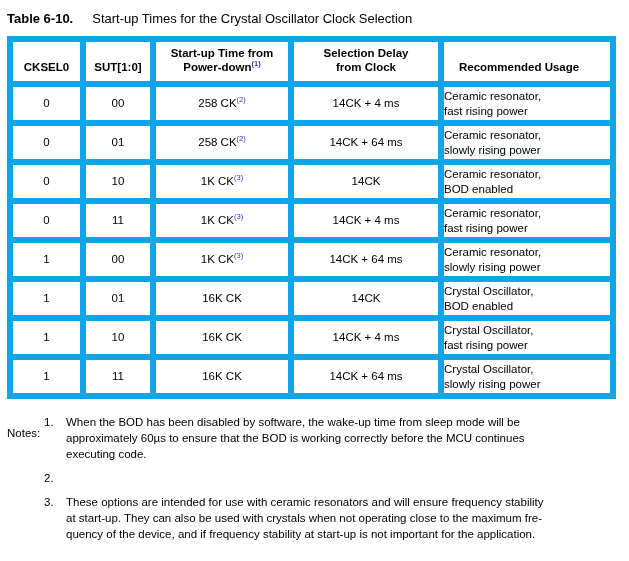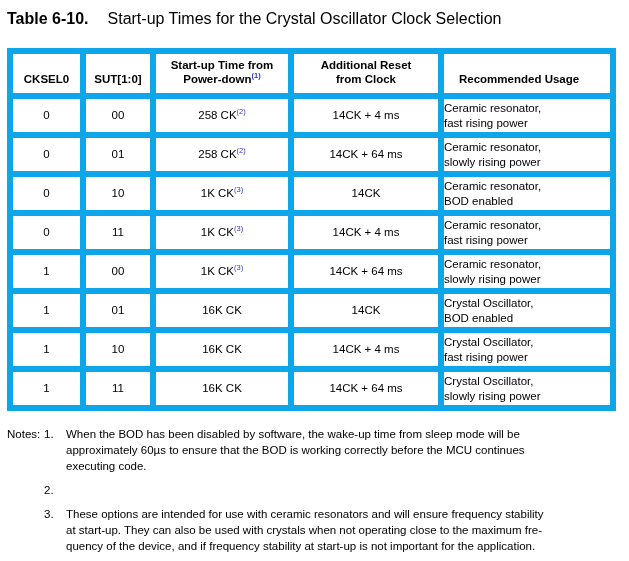--- a/index.html
+++ b/index.html
@@ -7,21 +7,21 @@
   body {
     width: 629px;
     height: 561px;
     font-family: "Liberation Sans", "DejaVu Sans", sans-serif;
     color: #000000;
     overflow: hidden;
   }
   .page { padding: 12px 10px 0 7px; }
 
   
-  .caption { font-size: 16px; line-height: 14px; margin-bottom: 22px; white-space: nowrap; }
+  .caption { font-size: 13px; line-height: 14px; margin-bottom: 10px; white-space: nowrap; }
   .caption .cap-label { font-weight: bold; margin-right: 19px; }
 
   
   table {
     border-collapse: collapse;
     table-layout: fixed;
     width: 603px;
     border: 2px solid #000000;
   }
   col.c1 { width: 73px; }
@@ -56,21 +56,21 @@
     font-size: 7.5px;
     font-weight: normal;
     vertical-align: super;
     line-height: 0;
   }
   th sup.ref { font-weight: bold; }
 
   
   .notes { margin-top: 15px; font-size: 11.5px; line-height: 16px; }
   .note-row { display: flex; align-items: flex-start; margin-bottom: 8px; }
-  .notes-label { width: 37px; flex: none; }
+  .notes-label { width: 37px; flex: none; margin-top: 11px; }
   .note-num { width: 22px; flex: none; }
   .note-text { width: 540px; white-space: pre-line; }
 </style>
 </head>
 <body>
 
 <div class="page">
 
   <div class="caption">
     <span class="cap-label">Table 6-10.</span><span>Start-up Times for the Crystal Oscillator Clock Selection</span>
@@ -86,21 +86,21 @@
       </colgroup>
     <thead>
       <tr>
         <th>CKSEL0</th>
         <th>SUT[1:0]</th>
         <th>
           <span>Start-up Time from</span><br>
           <span>Power-down</span><sup class="ref" style="color: rgb(51, 51, 204);">(1)</sup>
         </th>
         <th>
-          <span>Additional Reset</span><br>
+          <span>Selection Delay</span><br>
           <span>from Clock</span>
         </th>
         <th class="left">Recommended Usage</th>
       </tr>
     </thead>
     <tbody>
       <tr>
         <td>0</td>
         <td>00</td>
         <td><span>258 CK</span><sup class="ref" style="color: rgb(51, 51, 204);">(2)</sup></td>

